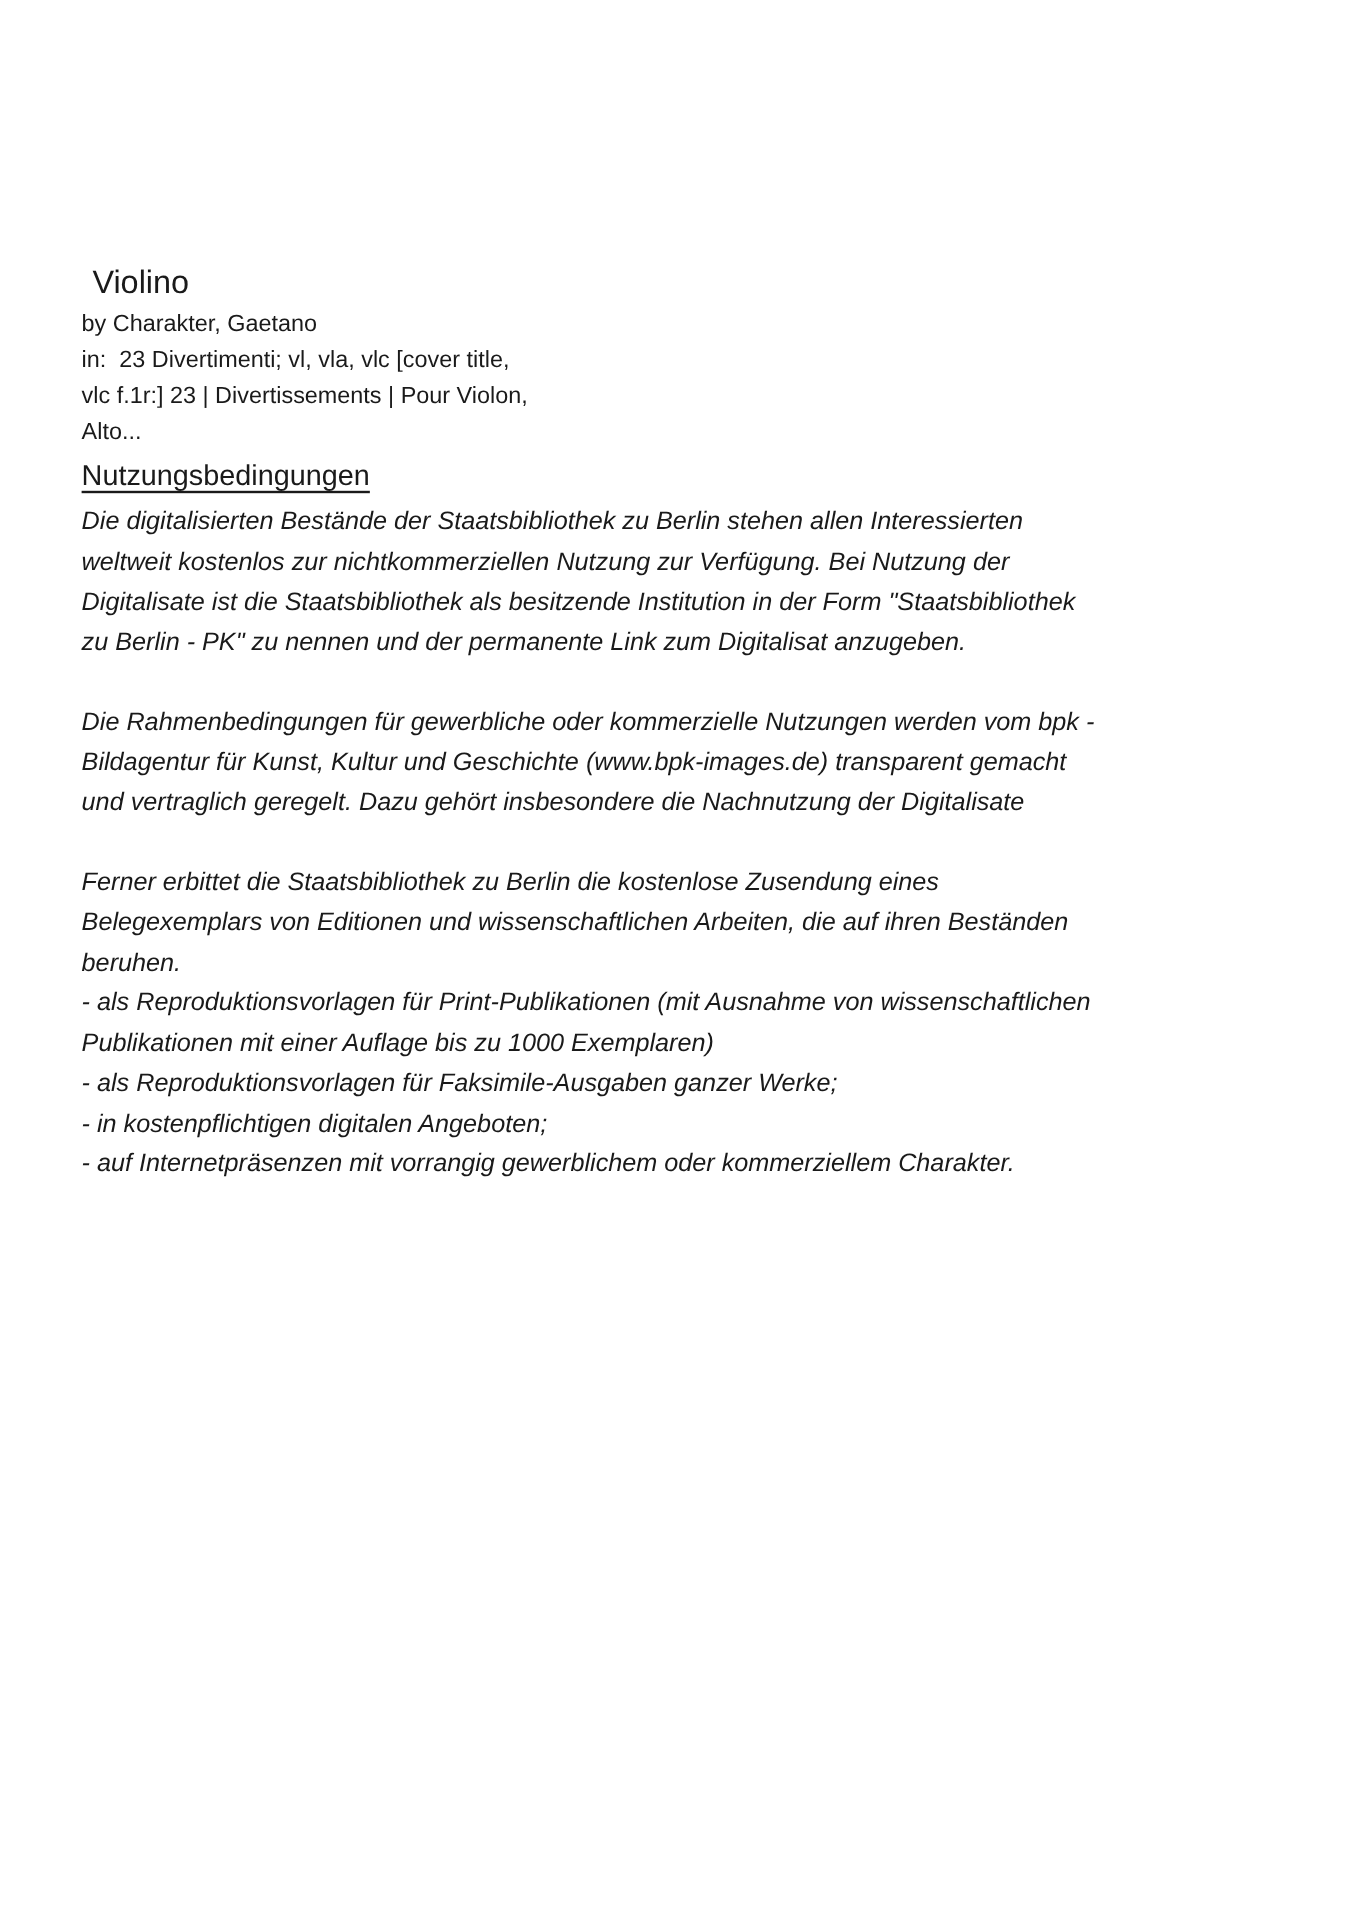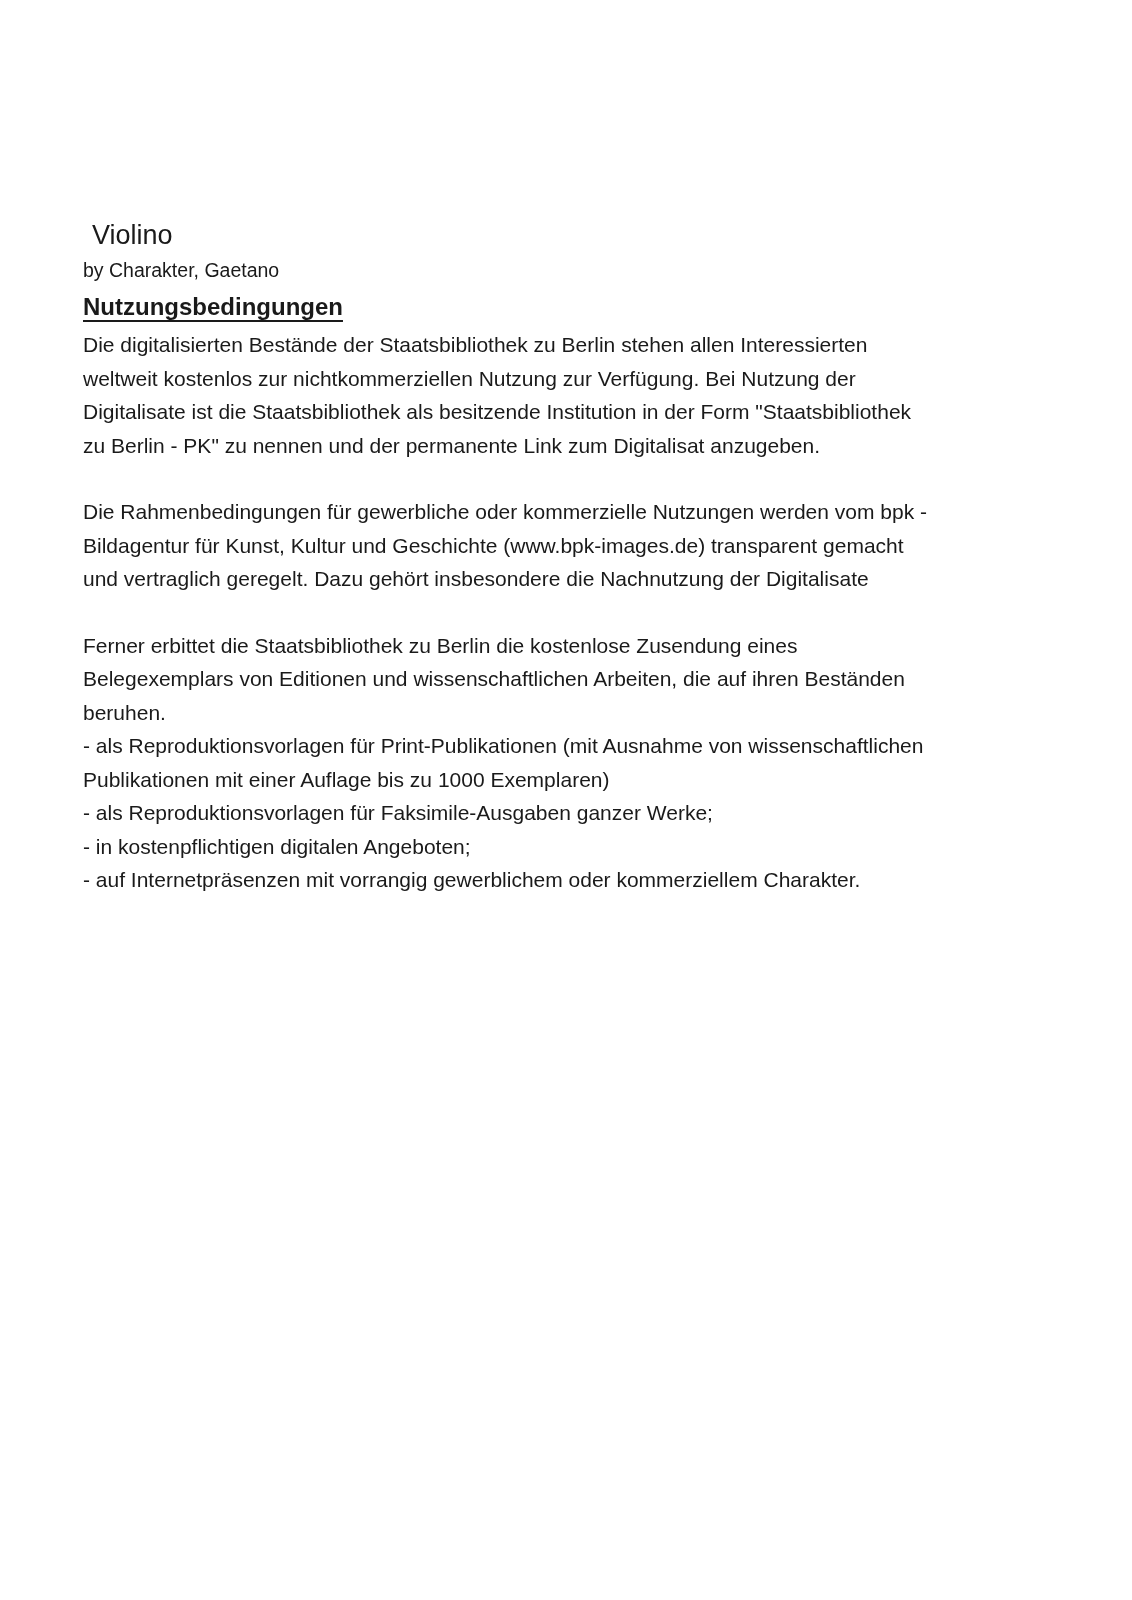--- a/index.html
+++ b/index.html
@@ -13,21 +13,20 @@
     background: #ffffff;
     overflow: hidden;
     font-family: "Liberation Sans", sans-serif;
     color: #1a1a1a;
   }
   .content {
     position: absolute;
     left: 68px;
     top: 219px;
     width: 1000px;
-    margin-left: 15px;
   }
   .work-title {
     font-size: 27px;
     font-weight: 400;
     line-height: 33px;
     padding-left: 9px;
     white-space: pre-wrap;
   }
   .meta {
     font-size: 19.5px;
@@ -40,42 +39,45 @@
     margin-top: 7px;
     font-size: 24px;
     font-weight: 400;
     line-height: 30px;
   }
   .terms-heading > span {
     display: inline-block;
     text-decoration: underline;
     text-decoration-thickness: 2px;
     text-underline-offset: 5px;
-    font-weight: bold;
   }
   .body-text {
     font-size: 21px;
     line-height: 33.5px;
     white-space: pre-wrap;
+    font-style: italic;
   }
   .para { margin-top: 0; }
   .para + .para { margin-top: 33px; }
   .first-para { margin-top: 6px; }
   .restrictions { margin-top: 0; }
 </style>
 </head>
 <body>
 
 <div class="page">
   <div class="content">
 
     <div class="work-title">Violino</div>
 
     <div class="meta meta-byline">by Charakter, Gaetano</div>
 
+    <div class="meta">in:  23 Divertimenti; vl, vla, vlc [cover title,
+vlc f.1r:] 23 | Divertissements | Pour Violon,
+Alto...</div>
 
 
     <div class="terms-heading">
       <span>Nutzungsbedingungen</span>
     </div>
 
     <div class="body-text para first-para">Die digitalisierten Bestände der Staatsbibliothek zu Berlin stehen allen Interessierten
 weltweit kostenlos zur nichtkommerziellen Nutzung zur Verfügung. Bei Nutzung der
 Digitalisate ist die Staatsbibliothek als besitzende Institution in der Form "Staatsbibliothek
 zu Berlin - PK" zu nennen und der permanente Link zum Digitalisat anzugeben.</div>

